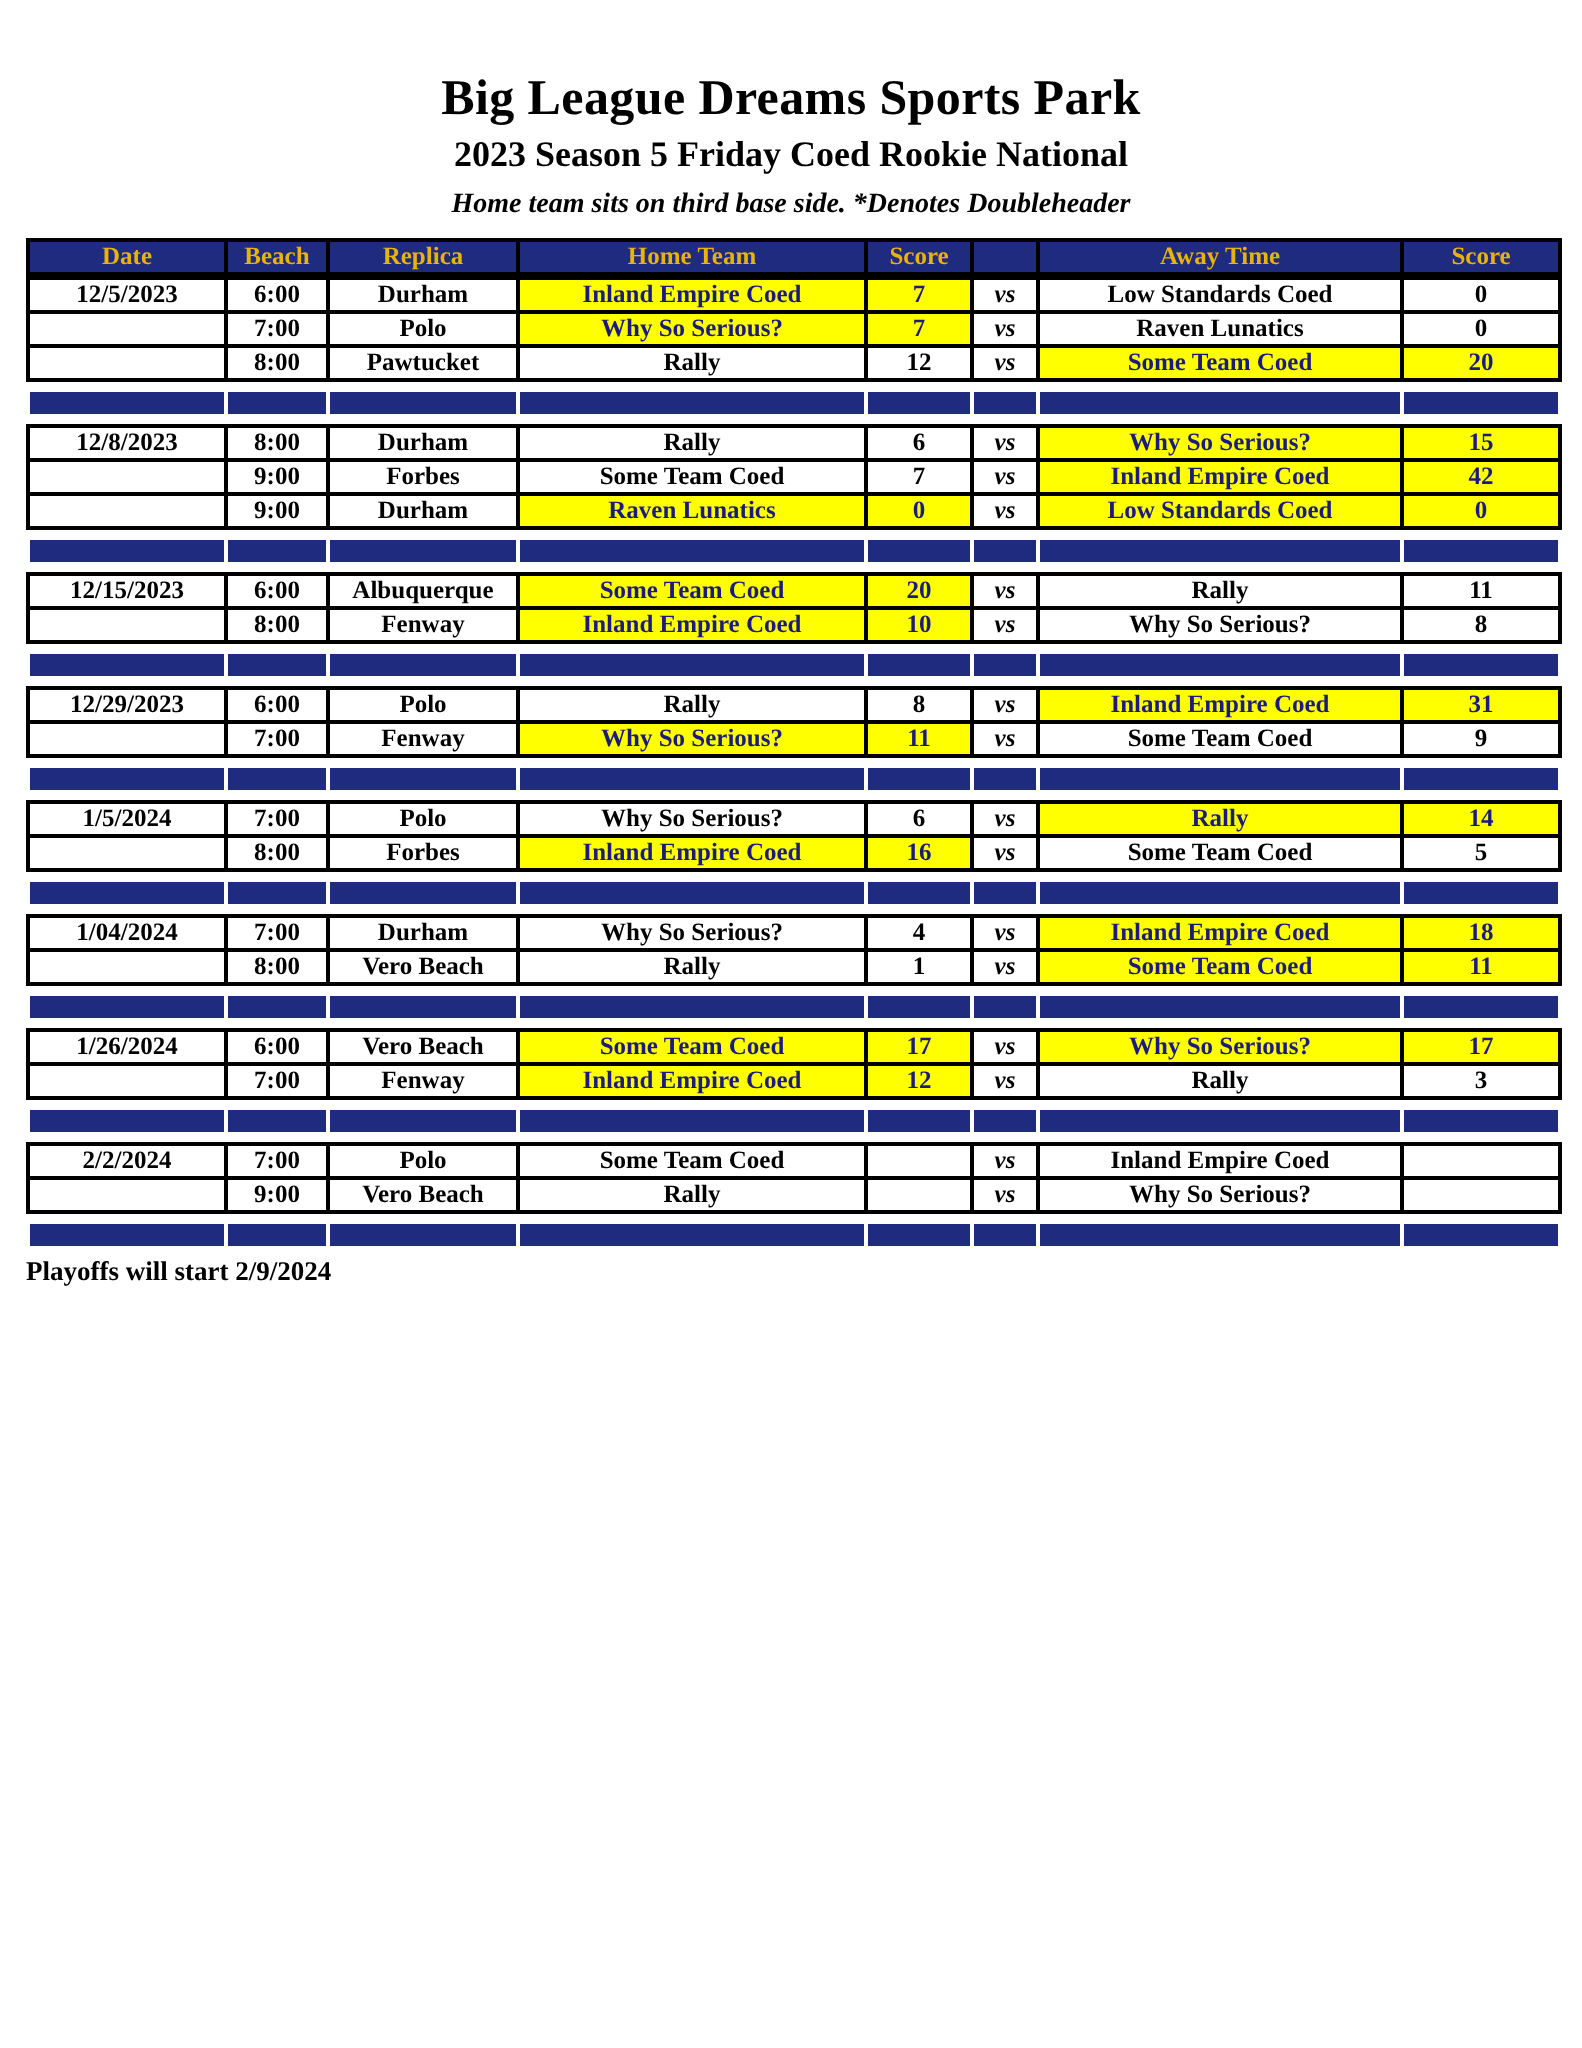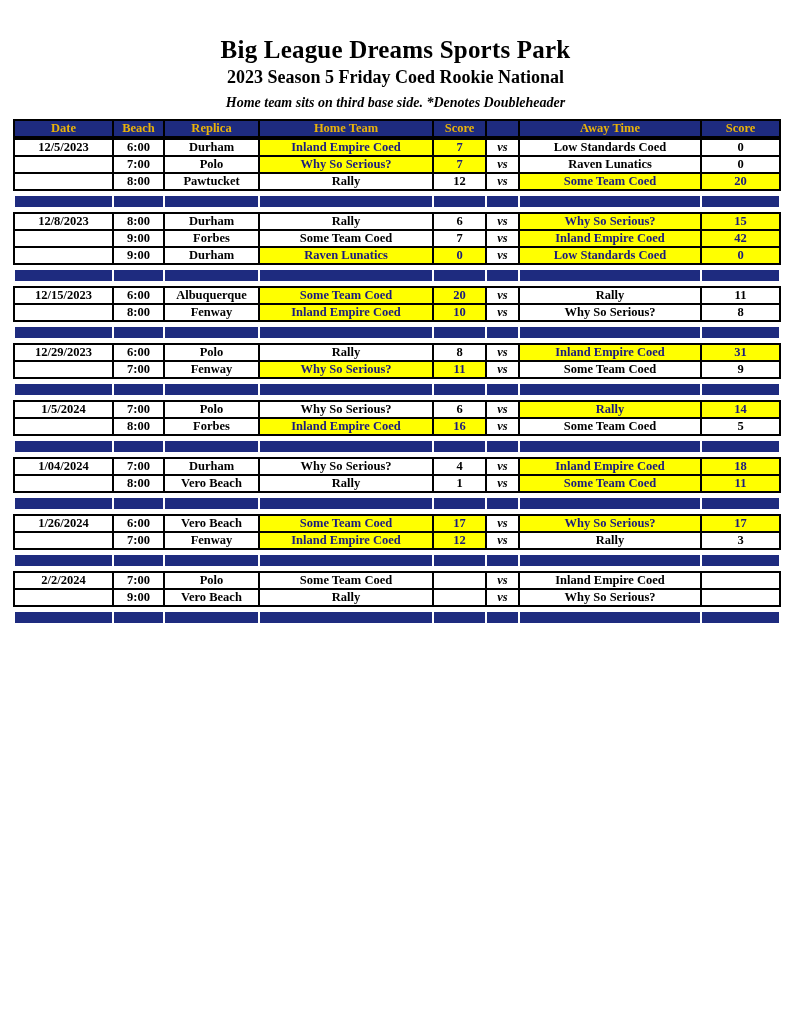--- a/index.html
+++ b/index.html
@@ -316,13 +316,14 @@
           <div class="cell sepcell"></div>
           <div class="cell sepcell"></div>
           <div class="cell sepcell"></div>
           <div class="cell sepcell"></div>
           <div class="cell sepcell"></div>
           <div class="cell sepcell"></div>
         </div>
       </div>
   </div>
 
+  <div class="footer">Playoffs will start 2/9/2024</div>
 </div>
 
 </body></html>

